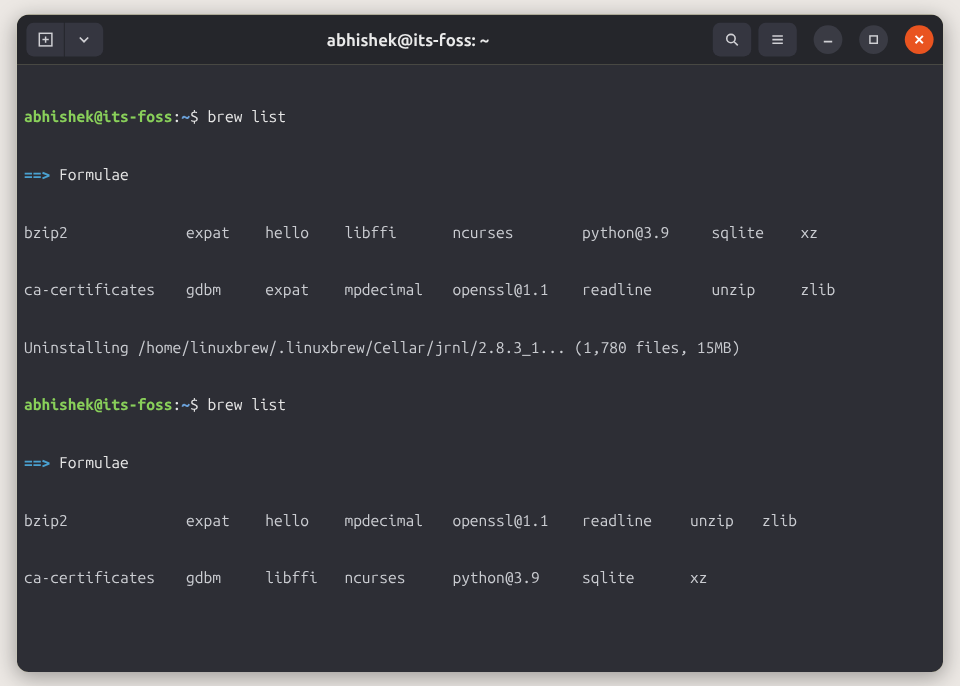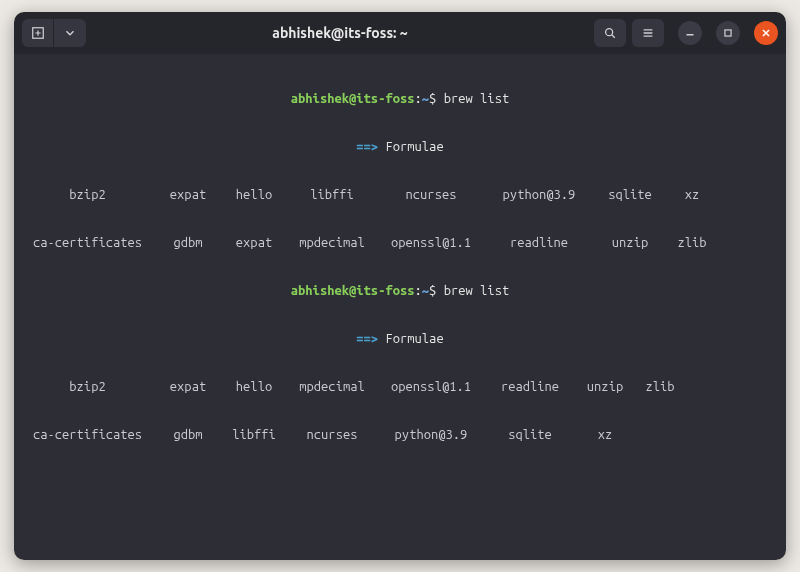--- a/index.html
+++ b/index.html
@@ -54,21 +54,20 @@
 
   .term {
     flex:1;
     background:#2d2e35;
     padding:4px 6px 6px 6px;
     color:#e6e6e6;
     font-size:13px;
     line-height:16px;
     white-space:pre;
     overflow:hidden;
-    text-align:center;
   }
   .row { display:block; height:16px; }
   .p-user { color:#89d05a; font-weight:bold; }
   .p-colon{ color:#e6e6e6; }
   .p-path { color:#6aa0d8; font-weight:bold; }
   .p-cmd  { color:#e6e6e6; }
   .arrow  { color:#4aa0cf; font-weight:bold; }
   .head   { color:#e6e6e6; font-weight:normal; }
   .dim    { color:#caccd1; }
   .grid7  { display:grid; grid-template-columns: 135px 66px 66px 90px 108px 108px 74px 50px; }
@@ -128,20 +127,21 @@
           </svg>
       </div>
     </div>
   </div>
 
   <div class="term">
     <span class="row"><span class="p-user">abhishek@its-foss</span><span class="p-colon">:</span><span class="p-path">~</span><span class="p-cmd">$ </span><span class="p-cmd">brew list</span></span>
     <span class="row"><span class="arrow">==&gt;</span><span class="head"> Formulae</span></span>
     <div class="row grid7 dim"><span>bzip2</span><span>expat</span><span>hello</span><span>libffi</span><span>ncurses</span><span>python@3.9</span><span>sqlite</span><span>xz</span></div>
     <div class="row grid7 dim"><span>ca-certificates</span><span>gdbm</span><span>expat</span><span>mpdecimal</span><span>openssl@1.1</span><span>readline</span><span>unzip</span><span>zlib</span></div>
+    <span class="row dim">Uninstalling /home/linuxbrew/.linuxbrew/Cellar/jrnl/2.8.3_1... (1,780 files, 15MB)</span>
     <span class="row"><span class="p-user">abhishek@its-foss</span><span class="p-colon">:</span><span class="p-path">~</span><span class="p-cmd">$ </span><span class="p-cmd">brew list</span></span>
     <span class="row"><span class="arrow">==&gt;</span><span class="head"> Formulae</span></span>
     <div class="row grid7b dim"><span>bzip2</span><span>expat</span><span>hello</span><span>mpdecimal</span><span>openssl@1.1</span><span>readline</span><span>unzip</span><span>zlib</span></div>
     <div class="row grid7b dim"><span>ca-certificates</span><span>gdbm</span><span>libffi</span><span>ncurses</span><span>python@3.9</span><span>sqlite</span><span>xz</span><span></span></div>
     
     
     
     
     
     

